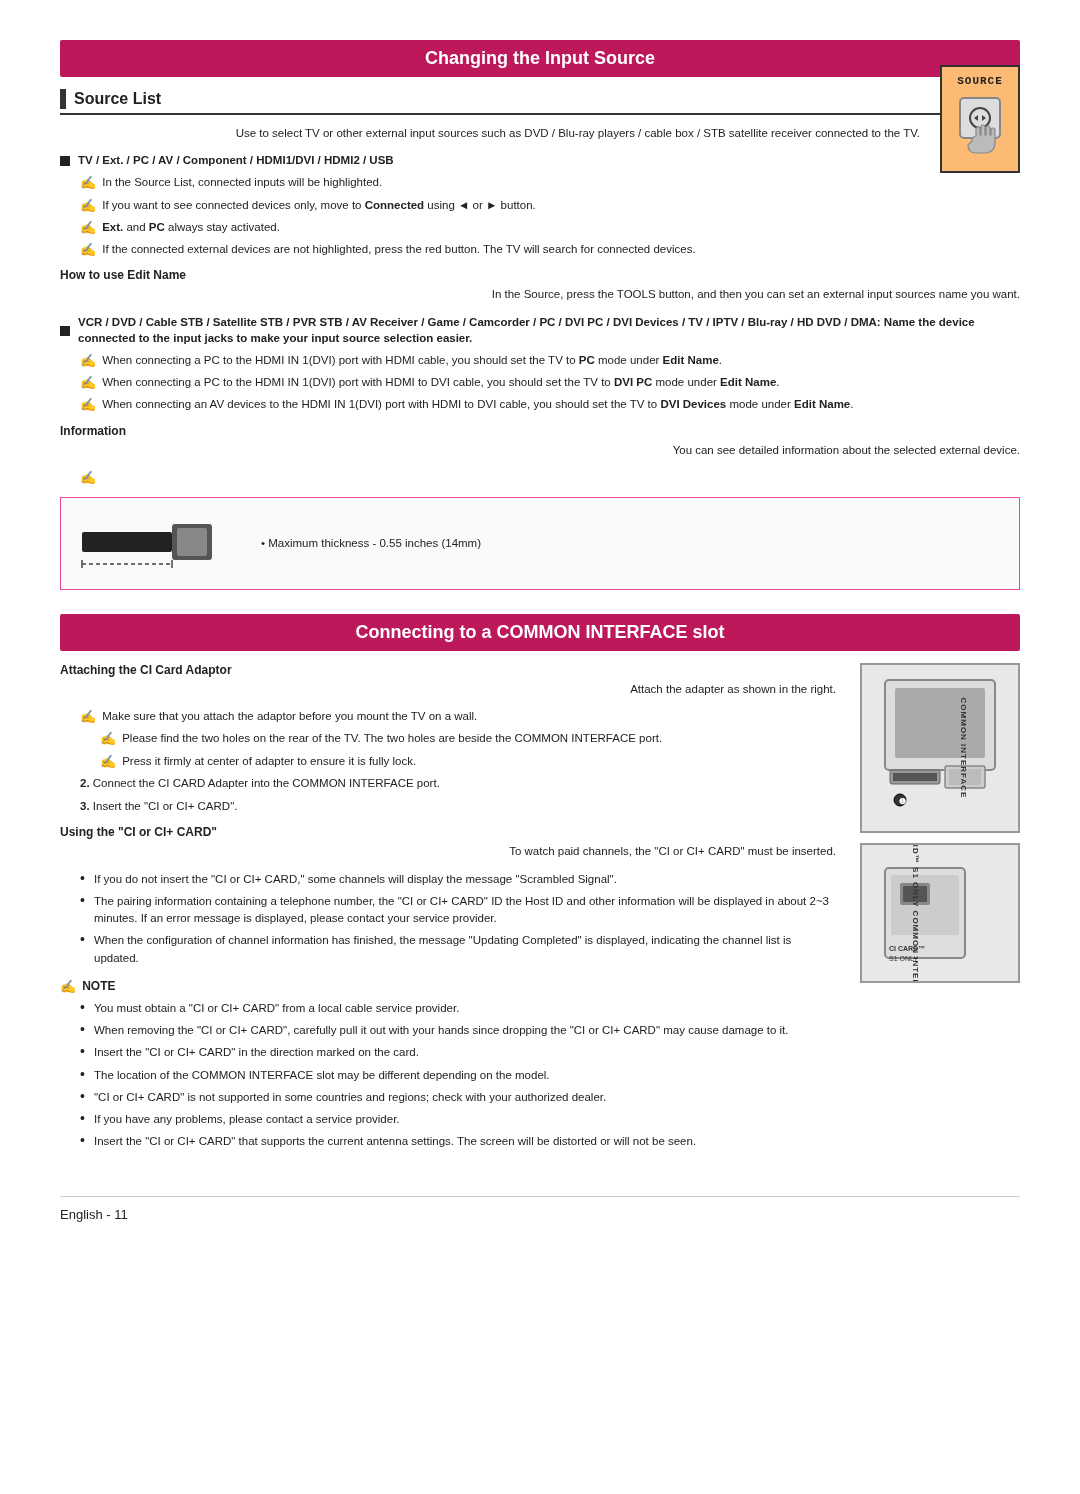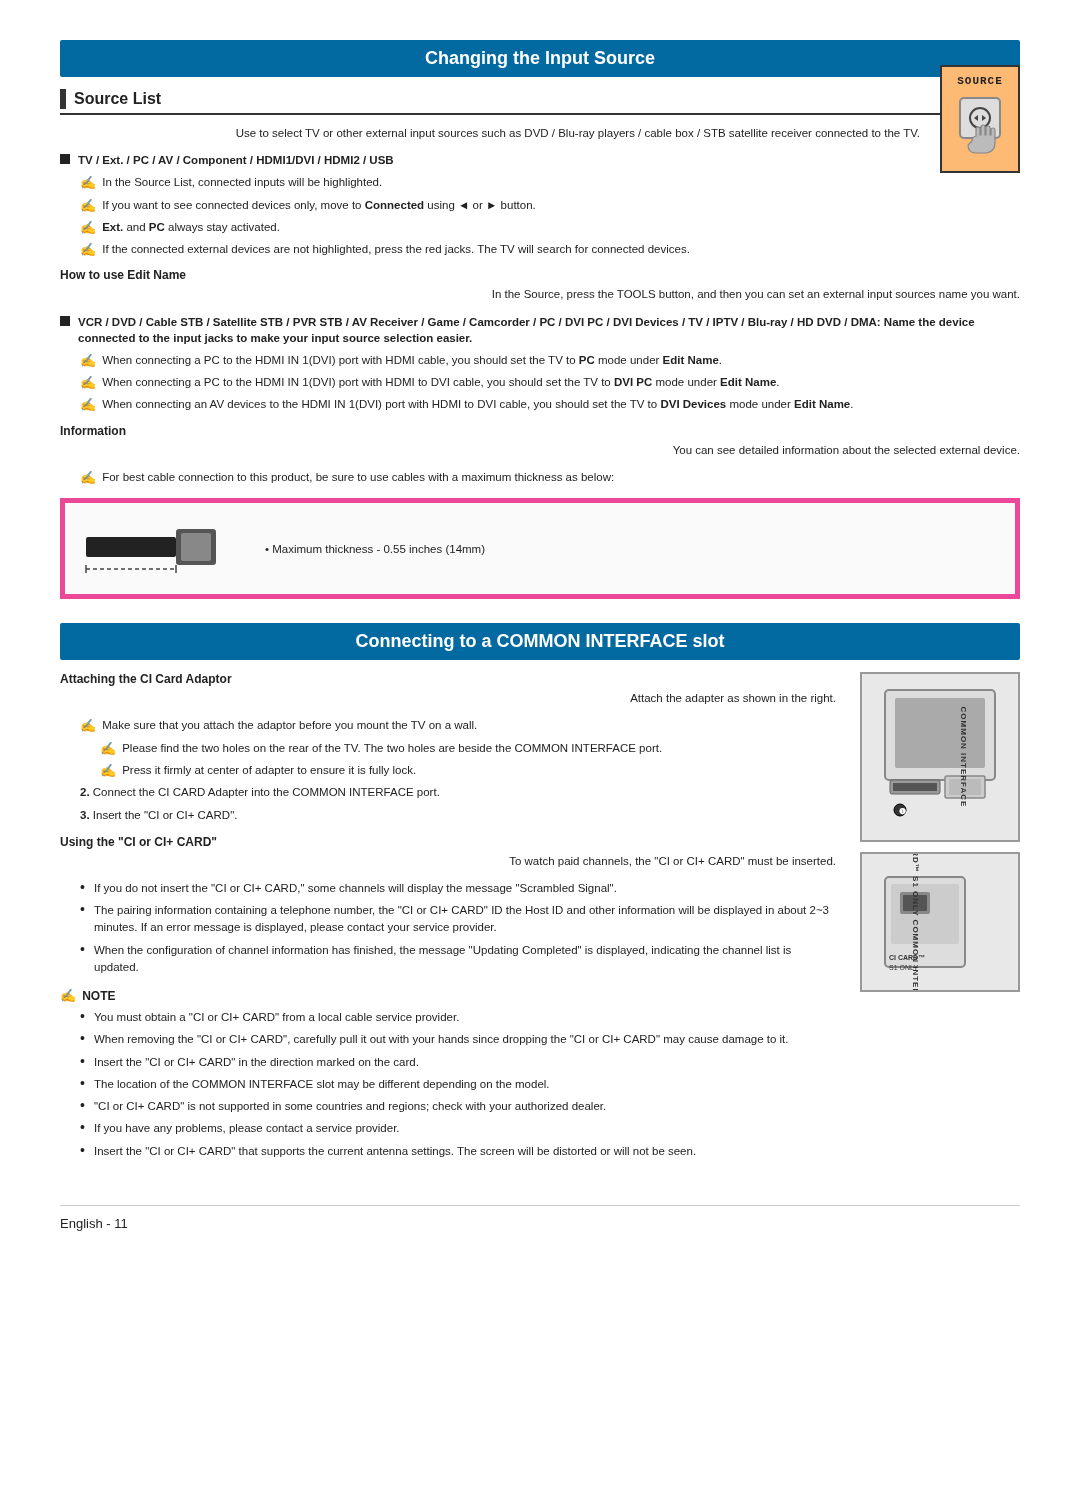--- a/index.html
+++ b/index.html
@@ -12,21 +12,21 @@
       min-height: 1494px;
       padding: 40px 60px;
     }
     .page-container {
       max-width: 960px;
       margin: 0 auto;
     }
 
     
     .section-header {
-      background: #0369a1;
+      background: #be185d;
       color: #fff;
       text-align: center;
       font-size: 18px;
       font-weight: bold;
       padding: 8px 16px;
       margin-bottom: 12px;
       border-radius: 2px;
     }
     .subsection-header {
       display: flex;
@@ -78,21 +78,21 @@
       text-align: center;
     }
     .source-icon-svg {
       display: block;
       margin: 0 auto;
     }
 
     
     .black-square-item {
       display: flex;
-      align-items: flex-start;
+      align-items: center;
       margin-bottom: 6px;
     }
     .black-square {
       width: 10px;
       height: 10px;
       background: #222;
       flex-shrink: 0;
       margin-top: 2px;
       margin-right: 8px;
     }
@@ -126,21 +126,21 @@
       font-weight: bold;
       font-size: 12px;
       margin-top: 10px;
       margin-bottom: 4px;
     }
 
     
     .thickness-diagram {
       display: flex;
       align-items: center;
-      border: 5px solid #ec4899;
+      border: 1px solid #ec4899;
       padding: 14px 16px;
       margin: 12px 0;
       background: #fafafa;
     }
     .cable-diagram {
       width: 160px;
       flex-shrink: 0;
       margin-right: 24px;
     }
     .thickness-text {
@@ -308,21 +308,21 @@
       <div class="hand-bullet">
         <span class="hand-icon">✍</span>
         <span class="hand-text">If you want to see connected devices only, move to <strong>Connected</strong> using ◄ or ► button.</span>
       </div>
       <div class="hand-bullet">
         <span class="hand-icon">✍</span>
         <span class="hand-text"><strong>Ext.</strong> and <strong>PC</strong> always stay activated.</span>
       </div>
       <div class="hand-bullet">
         <span class="hand-icon">✍</span>
-        <span class="hand-text">If the connected external devices are not highlighted, press the red jacks. The TV will search for connected devices.</span>
+        <span class="hand-text">If the connected external devices are not highlighted, press the red button. The TV will search for connected devices.</span>
       </div>
     </div>
 
     <div class="sub-heading">How to use Edit Name</div>
     <p class="intro-text">In the Source, press the TOOLS button, and then you can set an external input sources name you want.</p>
 
     <div class="black-square-item">
       <div class="black-square"></div>
       <div class="black-square-text">
         VCR / DVD / Cable STB / Satellite STB / PVR STB / AV Receiver / Game / Camcorder / PC / DVI PC / DVI Devices / TV / IPTV / Blu-ray / HD DVD / DMA: Name the device connected to the input jacks to make your input source selection easier.
@@ -342,21 +342,20 @@
         <span class="hand-icon">✍</span>
         <span class="hand-text">When connecting an AV devices to the HDMI IN 1(DVI) port with HDMI to DVI cable, you should set the TV to <strong>DVI Devices</strong> mode under <strong>Edit Name</strong>.</span>
       </div>
     </div>
 
     <div class="sub-heading">Information</div>
     <p class="intro-text">You can see detailed information about the selected external device.</p>
 
     <div class="hand-bullet">
       <span class="hand-icon">✍</span>
-      <span class="hand-text">For best cable connection to this product, be sure to use cables with a maximum thickness as below:</span>
     </div>
 
     <div class="thickness-diagram">
       <div class="cable-diagram">
         <svg width="150" height="60">
 
           <rect x="5" y="20" width="90" height="20" fill="#222" rx="2"></rect>
 
           <rect x="95" y="12" width="40" height="36" fill="#555" rx="3"></rect>
           <rect x="100" y="16" width="30" height="28" fill="#888" rx="2"></rect>

